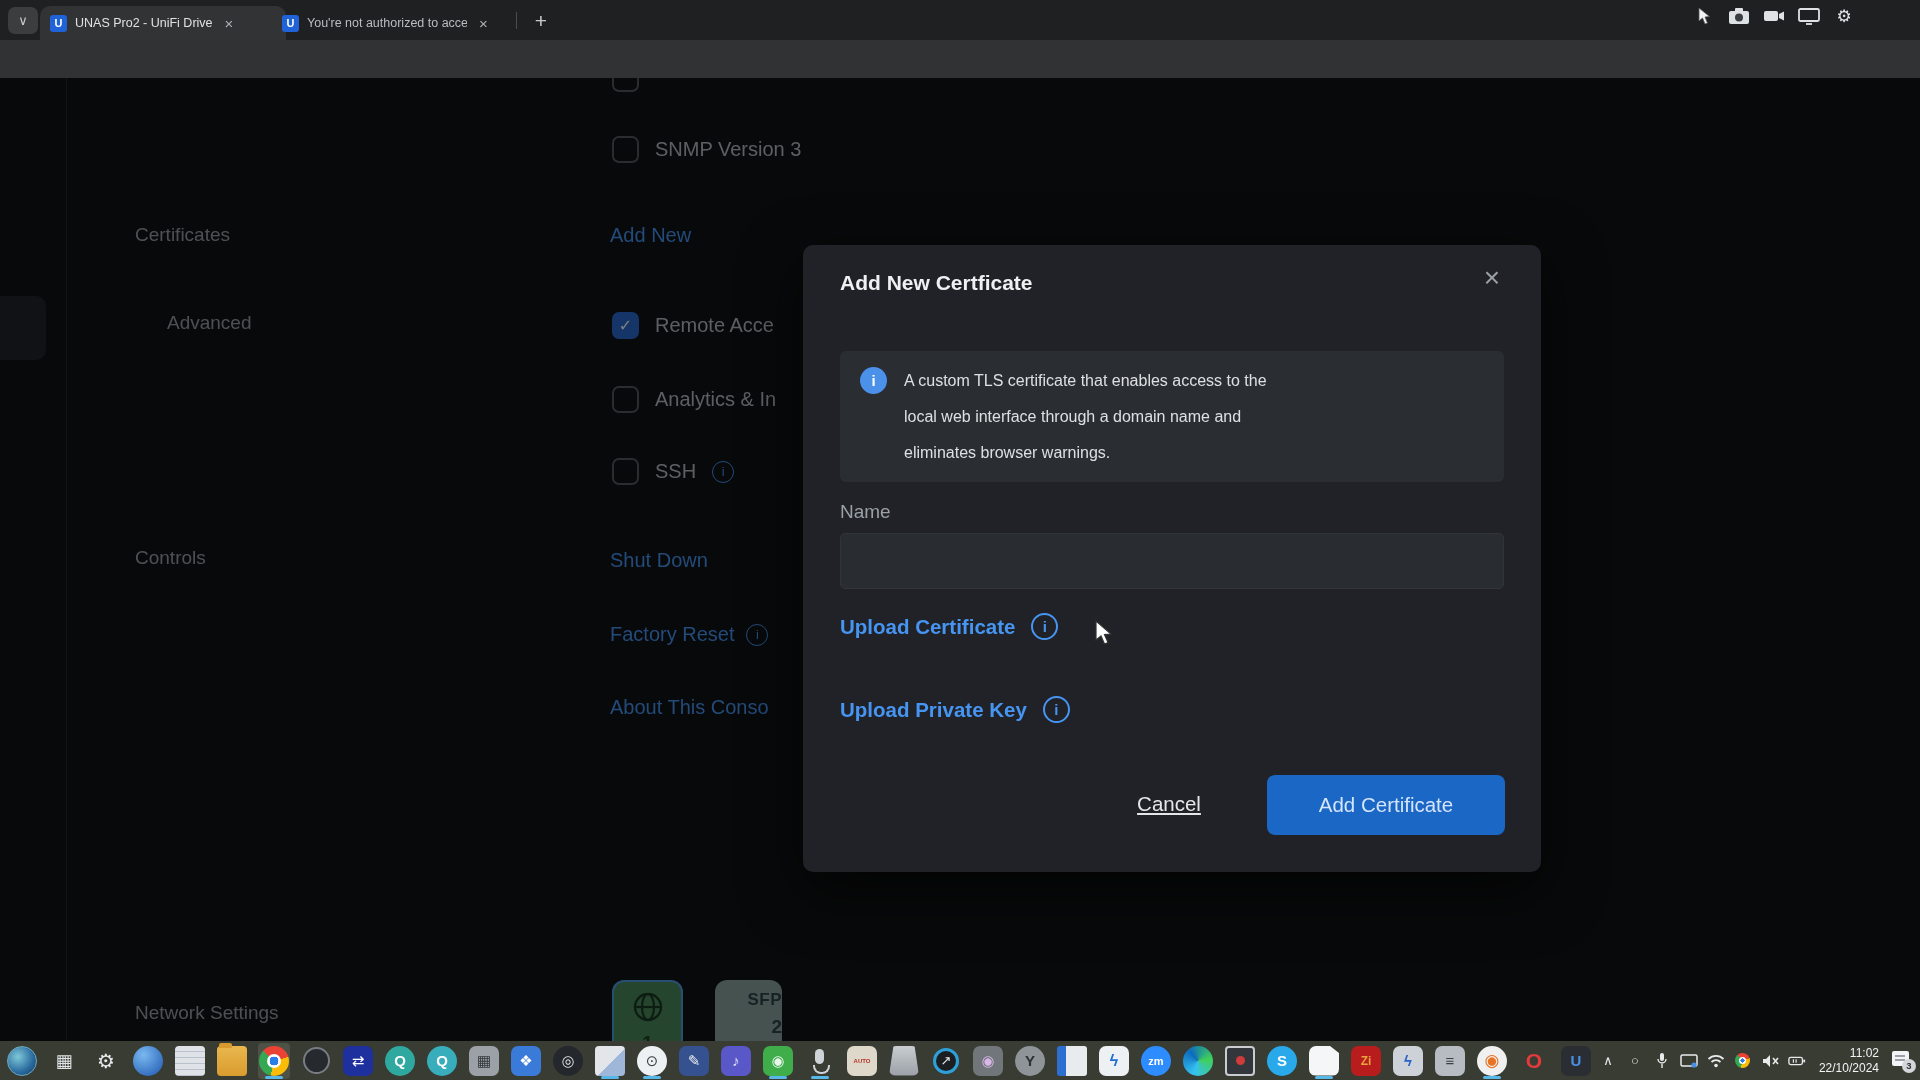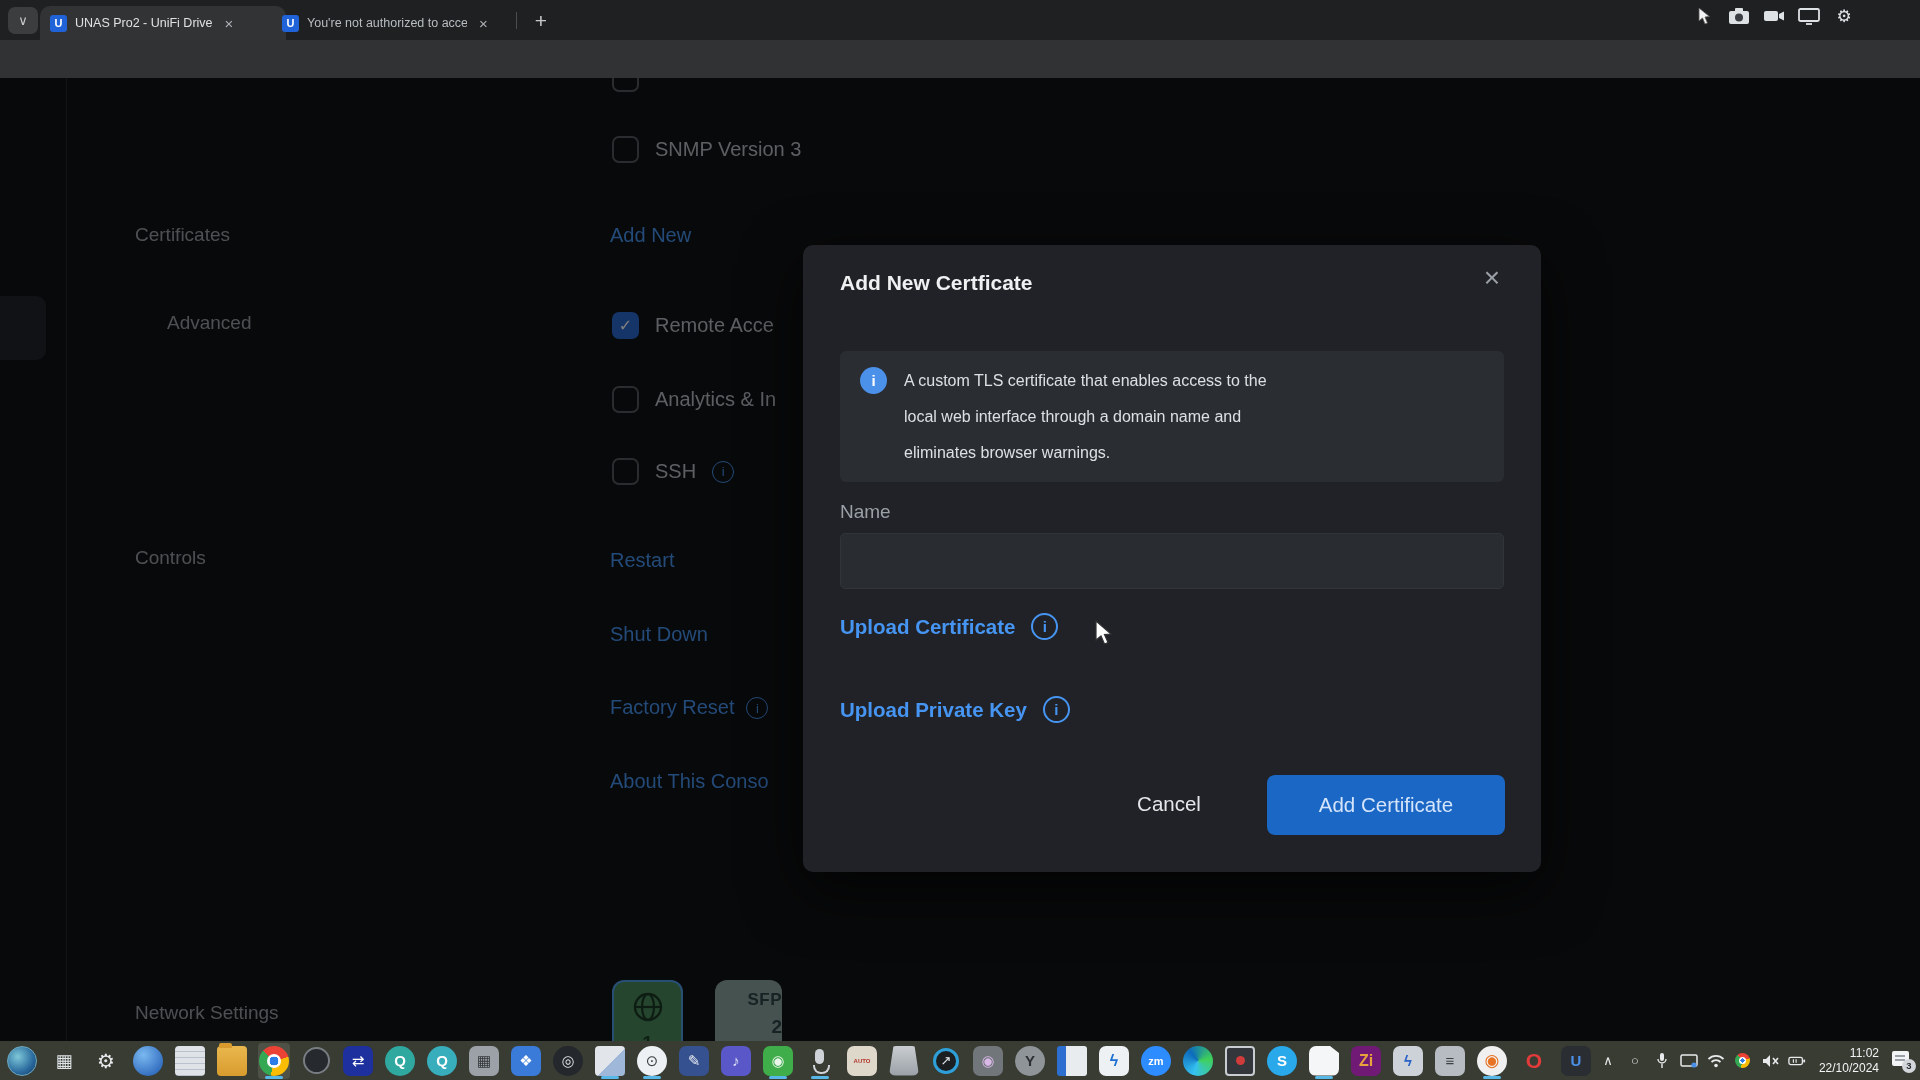--- a/index.html
+++ b/index.html
@@ -86,21 +86,21 @@
   .infobox{position:absolute;left:37px;top:106px;width:664px;height:131px;background:#2a2d32;border-radius:6px;box-sizing:border-box;}
   .iinfo{position:absolute;left:20px;top:16px;width:27px;height:27px;border-radius:50%;background:#4b90e9;color:#fff;
          font-weight:bold;font-size:15px;display:flex;align-items:center;justify-content:center;}
   .itext{position:absolute;left:64px;top:12px;width:580px;font-size:16px;line-height:36px;color:#dde0e3;}
   .nlabel{position:absolute;left:37px;top:256px;font-size:19px;color:#9aa0a6;}
   .ninput{position:absolute;left:37px;top:288px;width:664px;height:56px;background:#292c31;border:1px solid #31343a;
           border-radius:5px;box-sizing:border-box;color:#e8eaed;font-size:20px;padding:0 14px;font-family:inherit;}
   .ulink{position:absolute;display:flex;align-items:center;gap:16px;color:#4695f2;font-size:20.5px;font-weight:bold;}
   .ulink .inf{display:flex;width:27px;height:27px;border-width:2px;font-size:15px;}
   .mcancel{position:absolute;left:316px;top:544px;width:100px;height:30px;display:flex;align-items:center;justify-content:center;
-           color:#e4e6e9;font-size:20.5px;}
+           color:#e4e6e9;font-size:20.5px;text-decoration:underline;}
   .mbtn{position:absolute;left:464px;top:530px;width:238px;height:60px;background:#1b67c5;border-radius:8px;
         color:#d4e4fa;font-size:20.5px;display:flex;align-items:center;justify-content:center;}
   .cursor{position:absolute;left:1093px;top:542px;z-index:50;}
 
   
   .taskbar{position:absolute;left:0;top:1041px;width:1920px;height:39px;background:#383c33;}
   .tb-apps{position:absolute;left:6px;top:1px;display:flex;gap:10px;height:37px;align-items:center;}
   .tb{width:32px;height:36px;position:relative;display:flex;align-items:center;justify-content:center;flex:none;}
   .tb .ic{width:30px;height:30px;border-radius:7px;display:flex;align-items:center;justify-content:center;font-size:15px;box-sizing:border-box;}
   .tb.rnd .ic{border-radius:50%;}
@@ -277,24 +277,20 @@
     </div>
     <div class="cbrow" style="top:380px;">
       <span class="cb"></span>
       <span class="cblbl">SSH</span>
       <span class="inf">i</span>
     </div>
 
     <div class="seclbl" style="top:469px;">Controls</div>
     <div class="ctl-list">
 
-    <div class="ctl">
-          <span class="clbl">Restart</span>
-
-        </div>
         <div class="ctl">
           <span class="clbl">Shut Down</span>
 
         </div>
         <div class="ctl has-info">
           <span class="clbl">Factory Reset</span>
           <span class="inf">i</span>
         </div>
         <div class="ctl">
           <span class="clbl">About This Conso</span>
@@ -447,21 +443,21 @@
         <div class="tb i-cap">
           <span class="ic"></span>
         </div>
         <div class="tb rnd b">
           <span class="ic" style="background: rgb(41, 169, 234); color: rgb(255, 255, 255);">S</span>
         </div>
         <div class="tb i-doc run">
           <span class="ic"></span>
         </div>
         <div class="tb b">
-          <span class="ic" style="background: #701a75; color: rgb(232, 163, 61); font-size: 16px;">Zi</span>
+          <span class="ic" style="background: #b91c1c; color: rgb(232, 163, 61); font-size: 12px;">Zi</span>
         </div>
         <div class="tb b">
           <span class="ic" style="background: rgb(204, 210, 216); color: rgb(42, 98, 200);">ϟ</span>
         </div>
         <div class="tb">
           <span class="ic" style="background: rgb(183, 188, 194); color: rgb(60, 64, 67);">≡</span>
         </div>
         <div class="tb rnd run">
           <span class="ic" style="background: rgb(240, 240, 240); color: rgb(232, 115, 36); font-size: 17px;">◉</span>
         </div>

